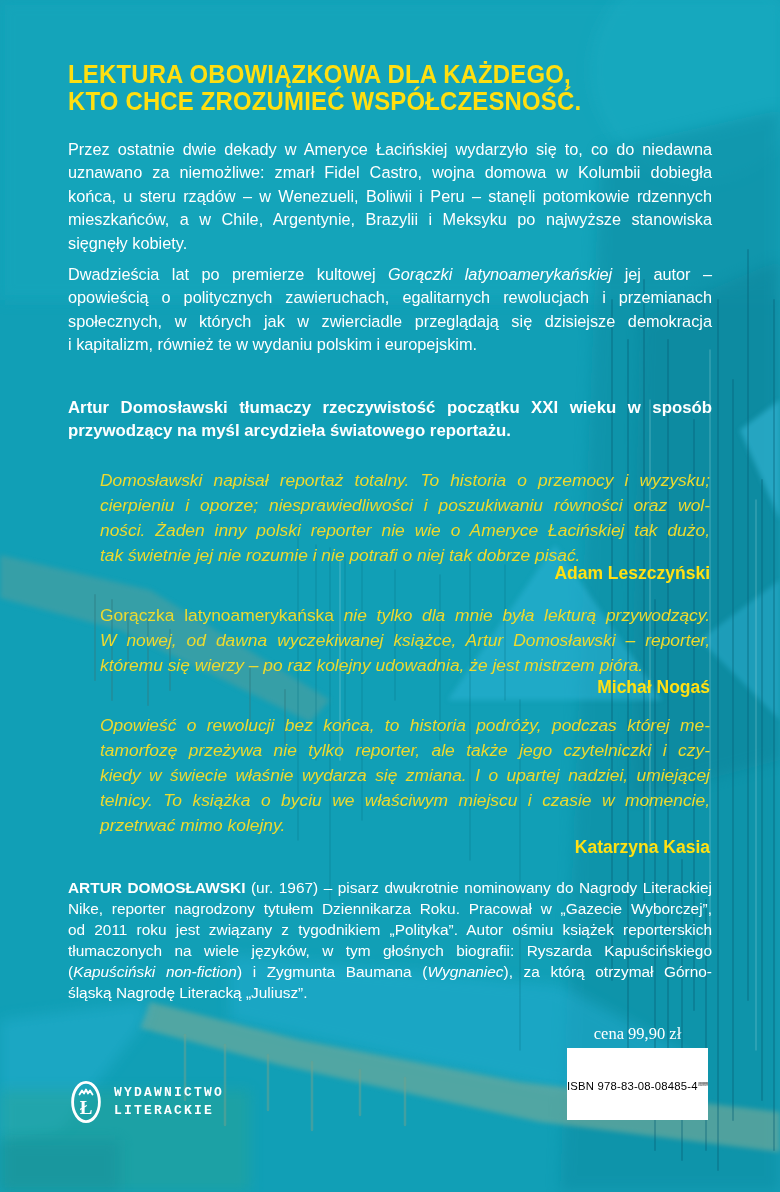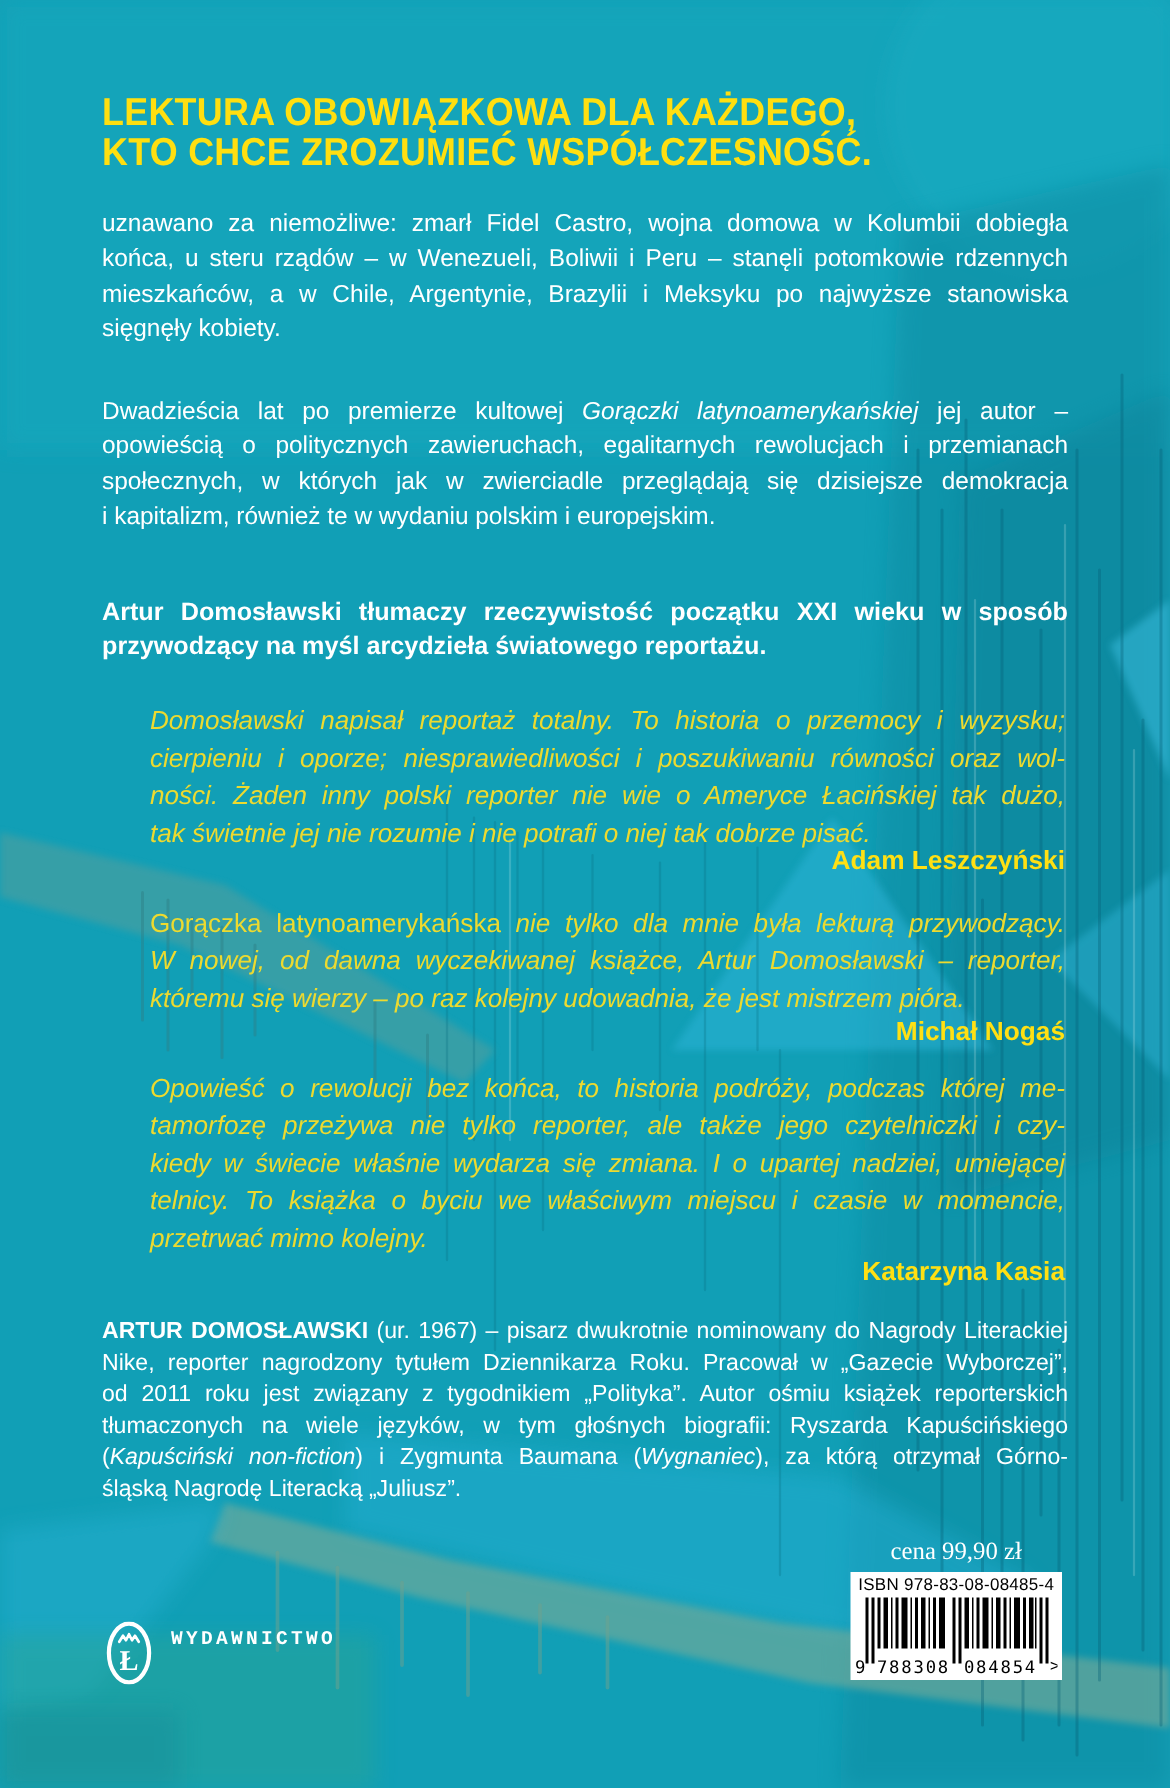--- a/index.html
+++ b/index.html
@@ -41,21 +41,21 @@
   .a3{top:837px;}
 
   .bio{top:878px;font-size:15.4px;line-height:20.9px;}
 
   .price{
     left:567px;top:1024px;width:141px;text-align:center;
     font-family:"Liberation Serif",serif;font-size:16.5px;color:#ffffff;
   }
   .barcode-box{
     left:567px;top:1048px;width:141px;height:72px;background:#ffffff;
-    display:flex;flex-direction:column;align-items:center;
+    display:flex;flex-direction:row;align-items:center;
   }
   .isbn{font-size:11.3px;color:#000;margin-top:3px;letter-spacing:.2px;white-space:nowrap;}
 
   .pub-logo{left:70px;top:1081px;width:32px;height:42px;}
   .pub-name{
     left:114px;top:1084px;width:220px;color:#ffffff;
     font-family:Liberation Mono, monospace;font-weight:bold;
     font-size:13px;line-height:17.5px;letter-spacing:2.2px;
   }
 </style>
@@ -138,20 +138,21 @@
         <line x1="405" y1="1078" x2="405" y2="1125"></line>
     </g>
   </svg>
 
   <div class="layer headline noj">
       <div class="ln"><span>LEKTURA OBOWIĄZKOWA DLA KAŻDEGO,</span></div>
       <div class="ln ln-last"><span>KTO CHCE ZROZUMIEĆ WSPÓŁCZESNOŚĆ.</span></div>
     </div>
 
   <div class="layer bodyblock p-intro">
+      <div class="ln"><span>Przez ostatnie dwie dekady w Ameryce Łacińskiej wydarzyło się to, co do niedawna</span></div>
       <div class="ln"><span>uznawano za niemożliwe: zmarł Fidel Castro, wojna domowa w Kolumbii dobiegła</span></div>
       <div class="ln"><span>końca, u steru rządów – w Wenezueli, Boliwii i Peru – stanęli potomkowie rdzennych</span></div>
       <div class="ln"><span>mieszkańców, a w Chile, Argentynie, Brazylii i Meksyku po najwyższe stanowiska</span></div>
       <div class="ln ln-last"><span>sięgnęły kobiety.</span></div>
     </div>
   <div class="layer bodyblock p-lead">
       <div class="ln"><span>Dwadzieścia lat po premierze kultowej </span><span class="st-i">Gorączki latynoamerykańskiej</span><span> jej autor –</span></div>
       <div class="ln"><span>opowieścią o politycznych zawieruchach, egalitarnych rewolucjach i przemianach</span></div>
       <div class="ln"><span>społecznych, w których jak w zwierciadle przeglądają się dzisiejsze demokracja</span></div>
       <div class="ln ln-last"><span>i kapitalizm, również te w wydaniu polskim i europejskim.</span></div>
@@ -238,15 +239,16 @@
     </svg>
   </div>
 
   <svg class="layer pub-logo" width="32" height="42" viewBox="0 0 32 42">
     <ellipse cx="16" cy="21" rx="13.4" ry="19.6" fill="none" stroke="#ffffff" stroke-width="2.8"></ellipse>
     <polyline points="9.5,13.5 12,9.5 14,12.5 16,8.5 18,12.5 20,9.5 22.5,13.5" fill="none" stroke="#ffffff" stroke-width="1.8" stroke-linecap="round" stroke-linejoin="round"></polyline>
     <text x="16" y="32.5" text-anchor="middle" fill="#ffffff" font-family="Liberation Serif, serif" font-weight="bold" font-size="19">Ł</text>
   </svg>
   <div class="layer pub-name">
     <div>WYDAWNICTWO</div>
+    <div>LITERACKIE</div>
   </div>
 
 </div>
 
 </body></html>

